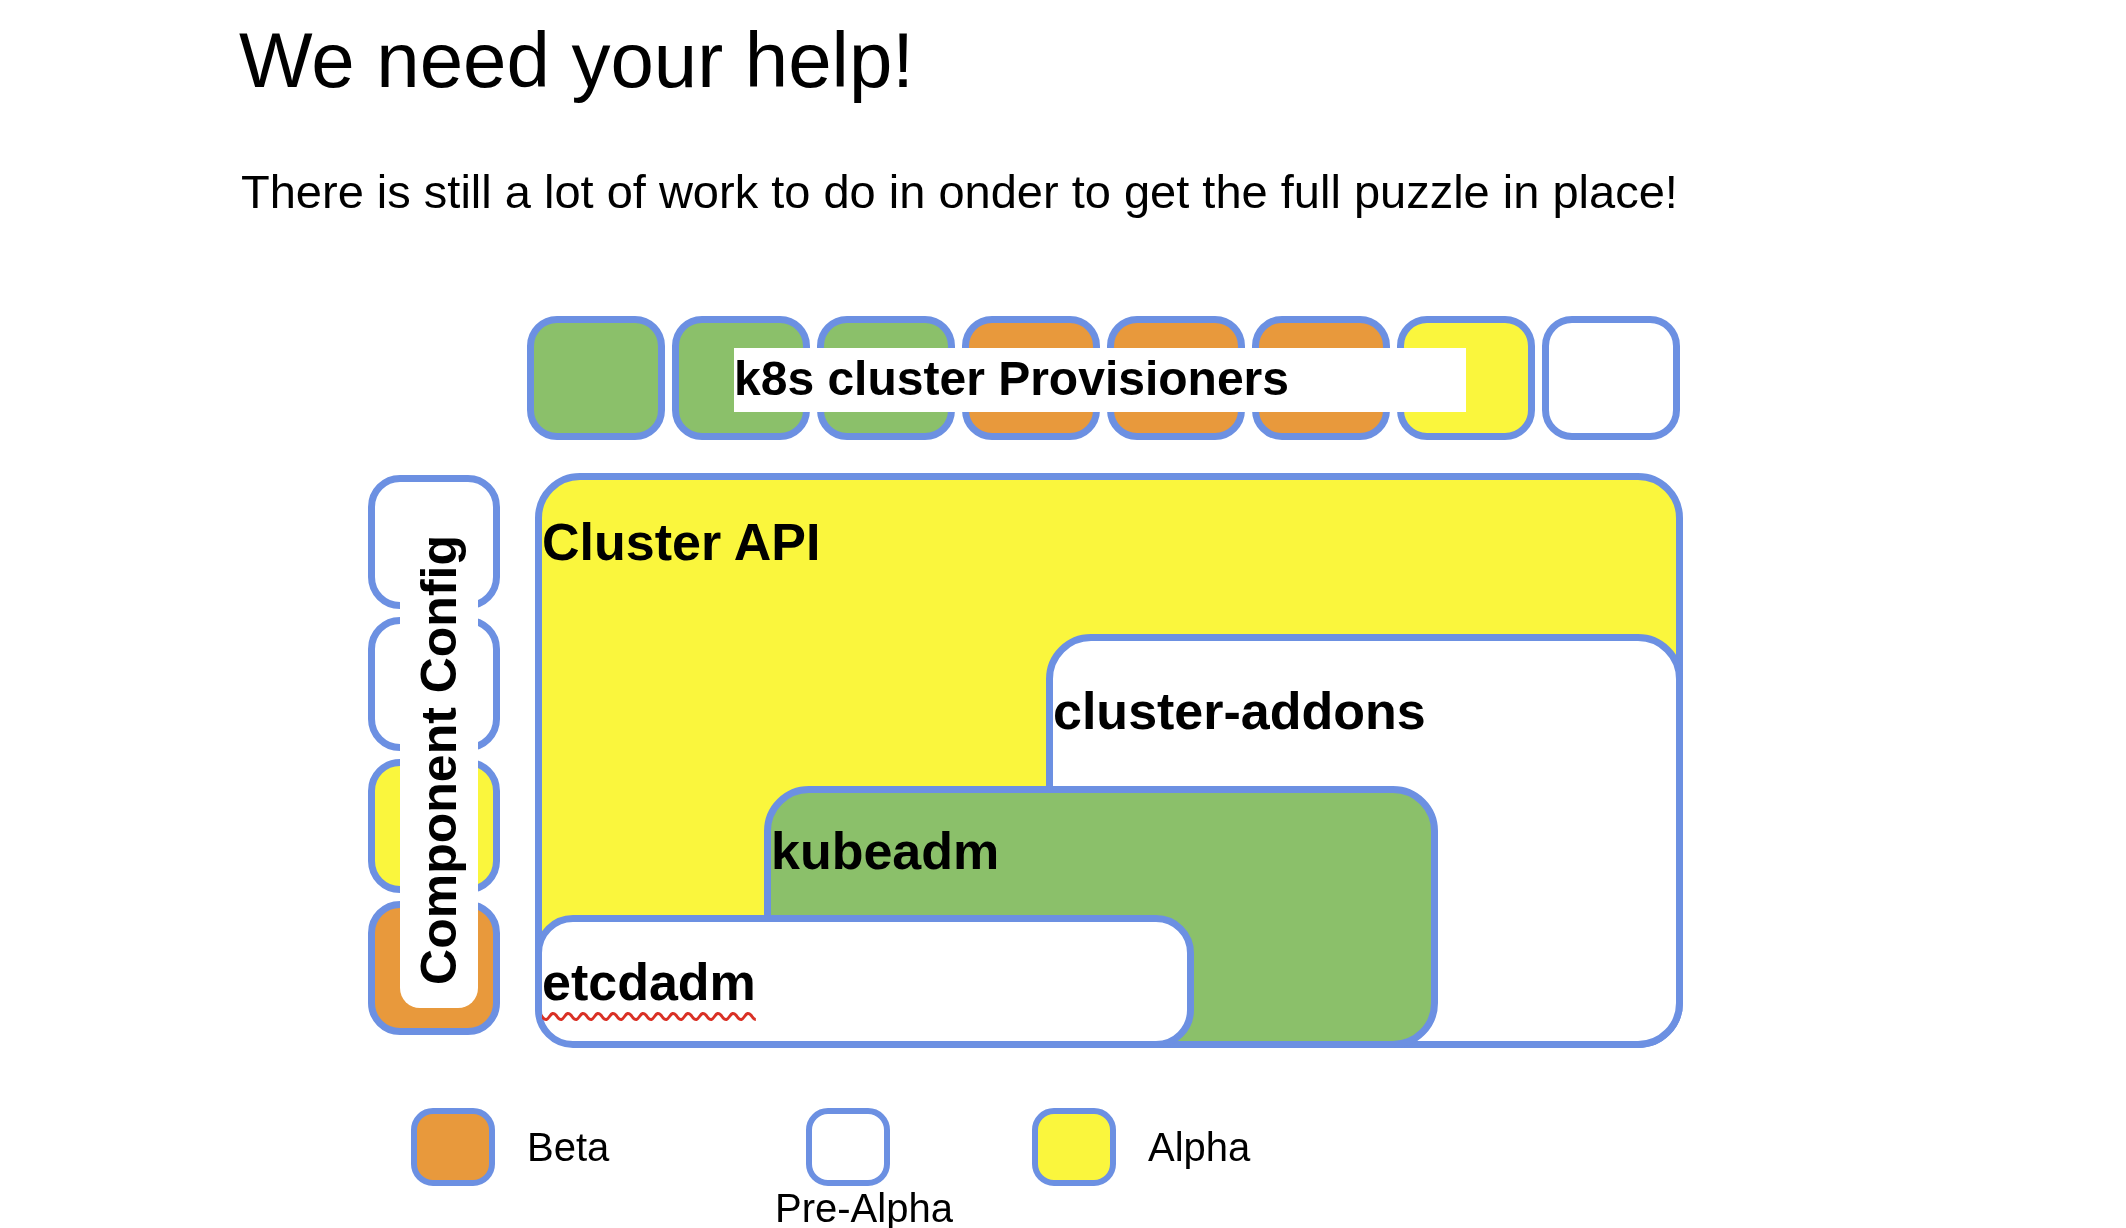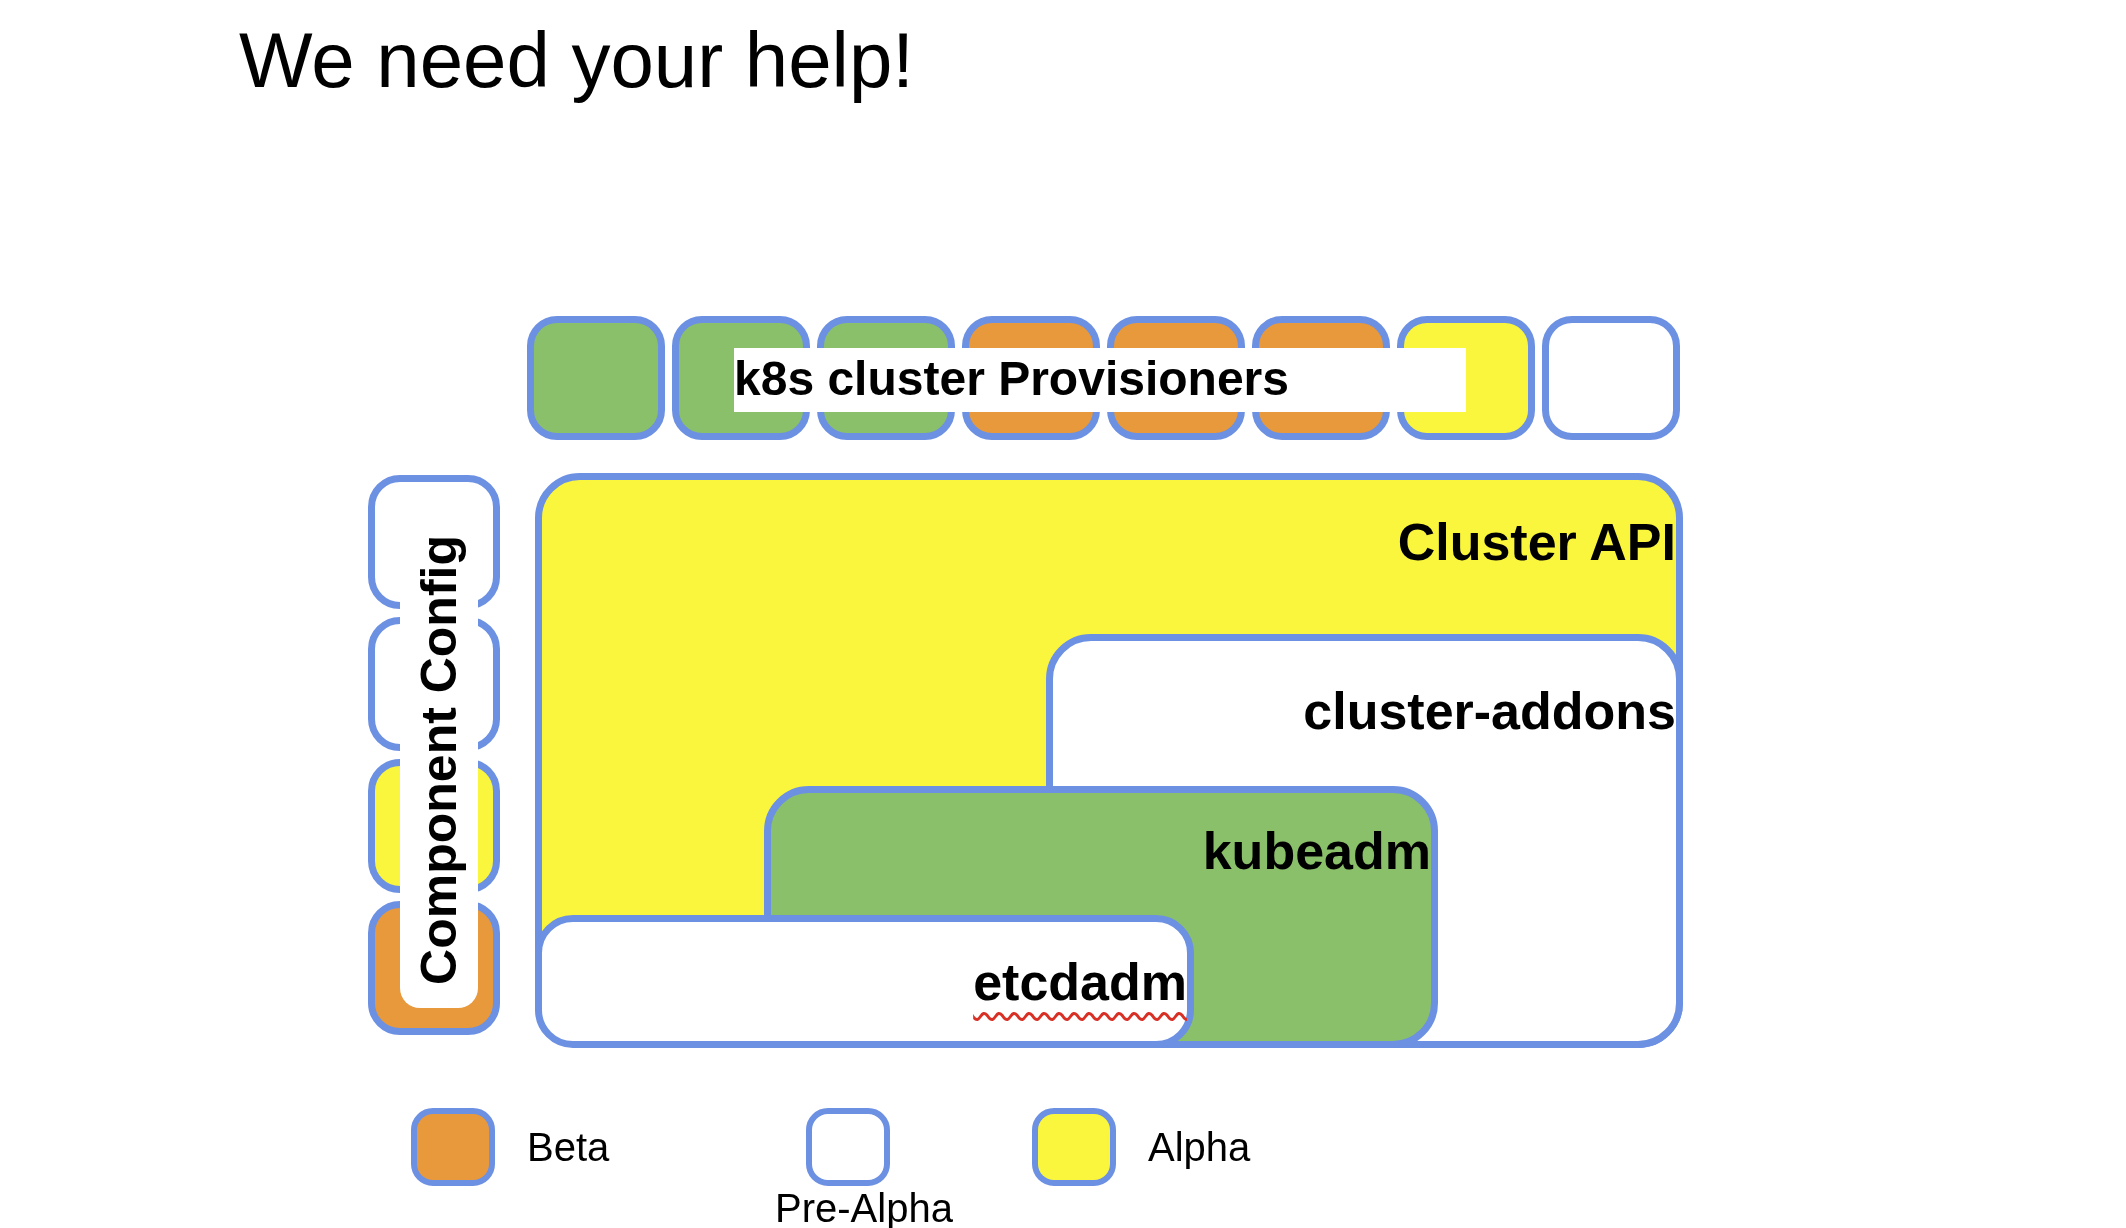--- a/index.html
+++ b/index.html
@@ -107,33 +107,33 @@
   .box {
     position: absolute;
     border: 7px solid var(--blue);
     border-radius: 45px;
     background: #fff;
   }
   .box-label {
     position: absolute;
     left: 0;
     width: 100%;
-    text-align: right;
+    text-align: left;
     font-size: 52px;
     font-weight: 700;
     white-space: nowrap;
   }
   .box-api     { left: 535px;  top: 473px; width: 1148px; height: 575px; z-index: 1; }
   .box-api     .box-label { top: 32px; }
   .box-addons  { left: 1046px; top: 634px; width: 637px;  height: 414px; z-index: 2; }
   .box-addons  .box-label { top: 40px; }
   .box-kubeadm { left: 764px;  top: 786px; width: 674px;  height: 262px; z-index: 3; }
   .box-kubeadm .box-label { top: 28px; }
   .box-etcdadm { left: 535px;  top: 915px; width: 659px;  height: 133px; z-index: 4; border-radius: 38px; }
-  .box-etcdadm .box-label { top: 30px; padding-left: 23px; }
+  .box-etcdadm .box-label { top: 30px; }
   .squiggle {
     text-decoration-line: underline;
     text-decoration-style: wavy;
     text-decoration-color: var(--red);
     text-decoration-thickness: 3px;
     text-underline-offset: 12px;
   }
 
   
   .legend { position: absolute; left: 0; top: 1108px; width: 100%; height: 90px; }
@@ -156,20 +156,21 @@
     font-weight: 400;
     white-space: nowrap;
   }
 </style>
 </head>
 <body>
 
 <div class="canvas">
 
   <h1 class="title">We need your help!</h1>
+  <p class="subtitle">There is still a lot of work to do in onder to get the full puzzle in place!</p>
 
   <div class="prov-row" id="prov-row">
       <div class="sq" style="background: rgb(139, 192, 106);"></div>
       <div class="sq" style="background: rgb(139, 192, 106);"></div>
       <div class="sq" style="background: rgb(139, 192, 106);"></div>
       <div class="sq" style="background: rgb(232, 153, 60);"></div>
       <div class="sq" style="background: rgb(232, 153, 60);"></div>
       <div class="sq" style="background: rgb(232, 153, 60);"></div>
       <div class="sq" style="background: rgb(250, 246, 61);"></div>
       <div class="sq" style="background: rgb(255, 255, 255);"></div>

